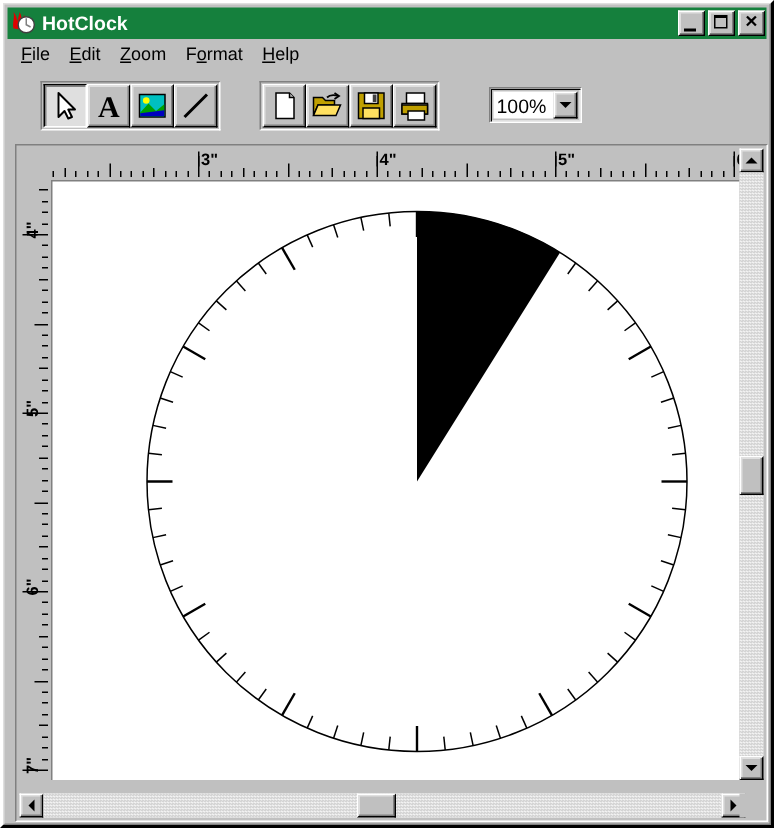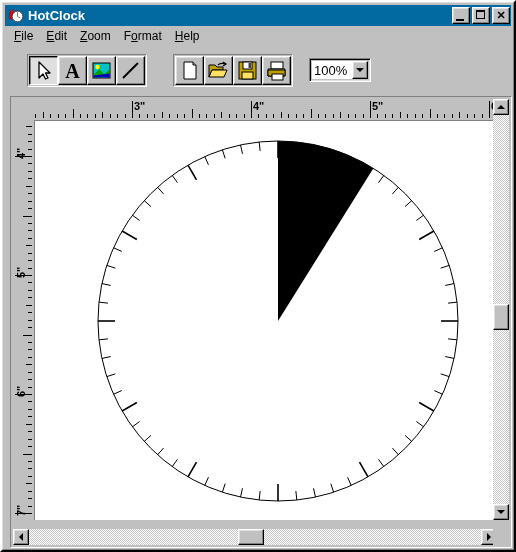--- a/index.html
+++ b/index.html
@@ -27,21 +27,21 @@
     border: 1px solid;
     border-color: #dfdfdf #808080 #808080 #dfdfdf;
     box-sizing: border-box;
   }
 
   
   .titlebar {
     position: absolute;
     left: 2px; top: 2px; right: 2px;
     height: 21px;
-    background: #0369a1;
+    background: #15803d;
     display: flex;
     align-items: center;
     padding: 0 1px 0 2px;
     box-sizing: border-box;
   }
   .title-icon {
     width: 18px; height: 17px;
     position: relative;
     margin-right: 3px;
     flex: 0 0 auto;
@@ -148,21 +148,21 @@
     position: relative;
     cursor: default;
   }
   .tbutton.pressed {
     border-color: #000000 #ffffff #ffffff #000000;
     box-shadow: inset 1px 1px 0 #808080, inset -1px -1px 0 #dfdfdf;
     background: #dfdfdf;
   }
   .tbutton svg { position: absolute; left: 0; top: 0; }
   .zoom-combo {
-    margin-left: 16px;
+    margin-left: 33px;
     width: 62px; height: 24px;
     background: #c0c0c0;
     border: 1px solid;
     border-color: #808080 #ffffff #ffffff #808080;
     box-shadow: inset 1px 1px 0 #000000, inset -1px -1px 0 #dfdfdf;
     box-sizing: border-box;
     display: flex;
     align-items: stretch;
     padding: 2px;
     position: relative;

